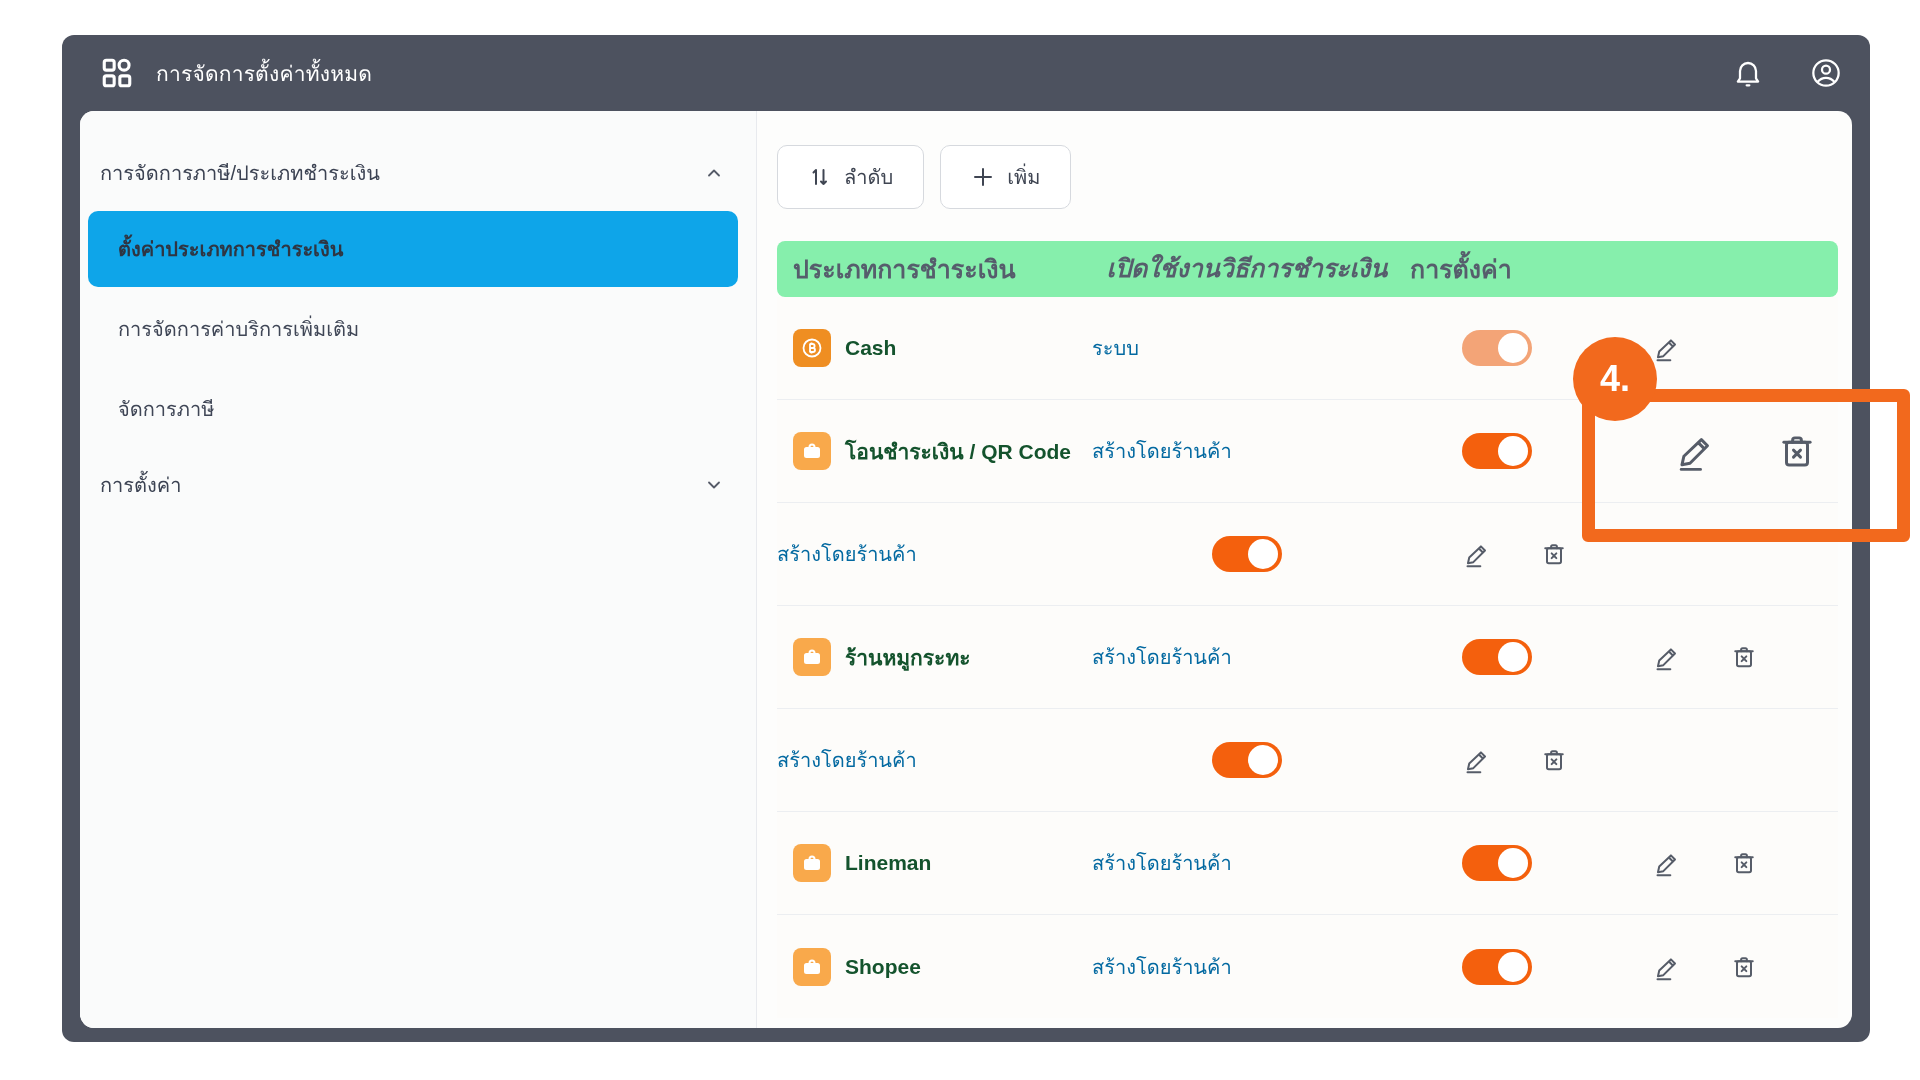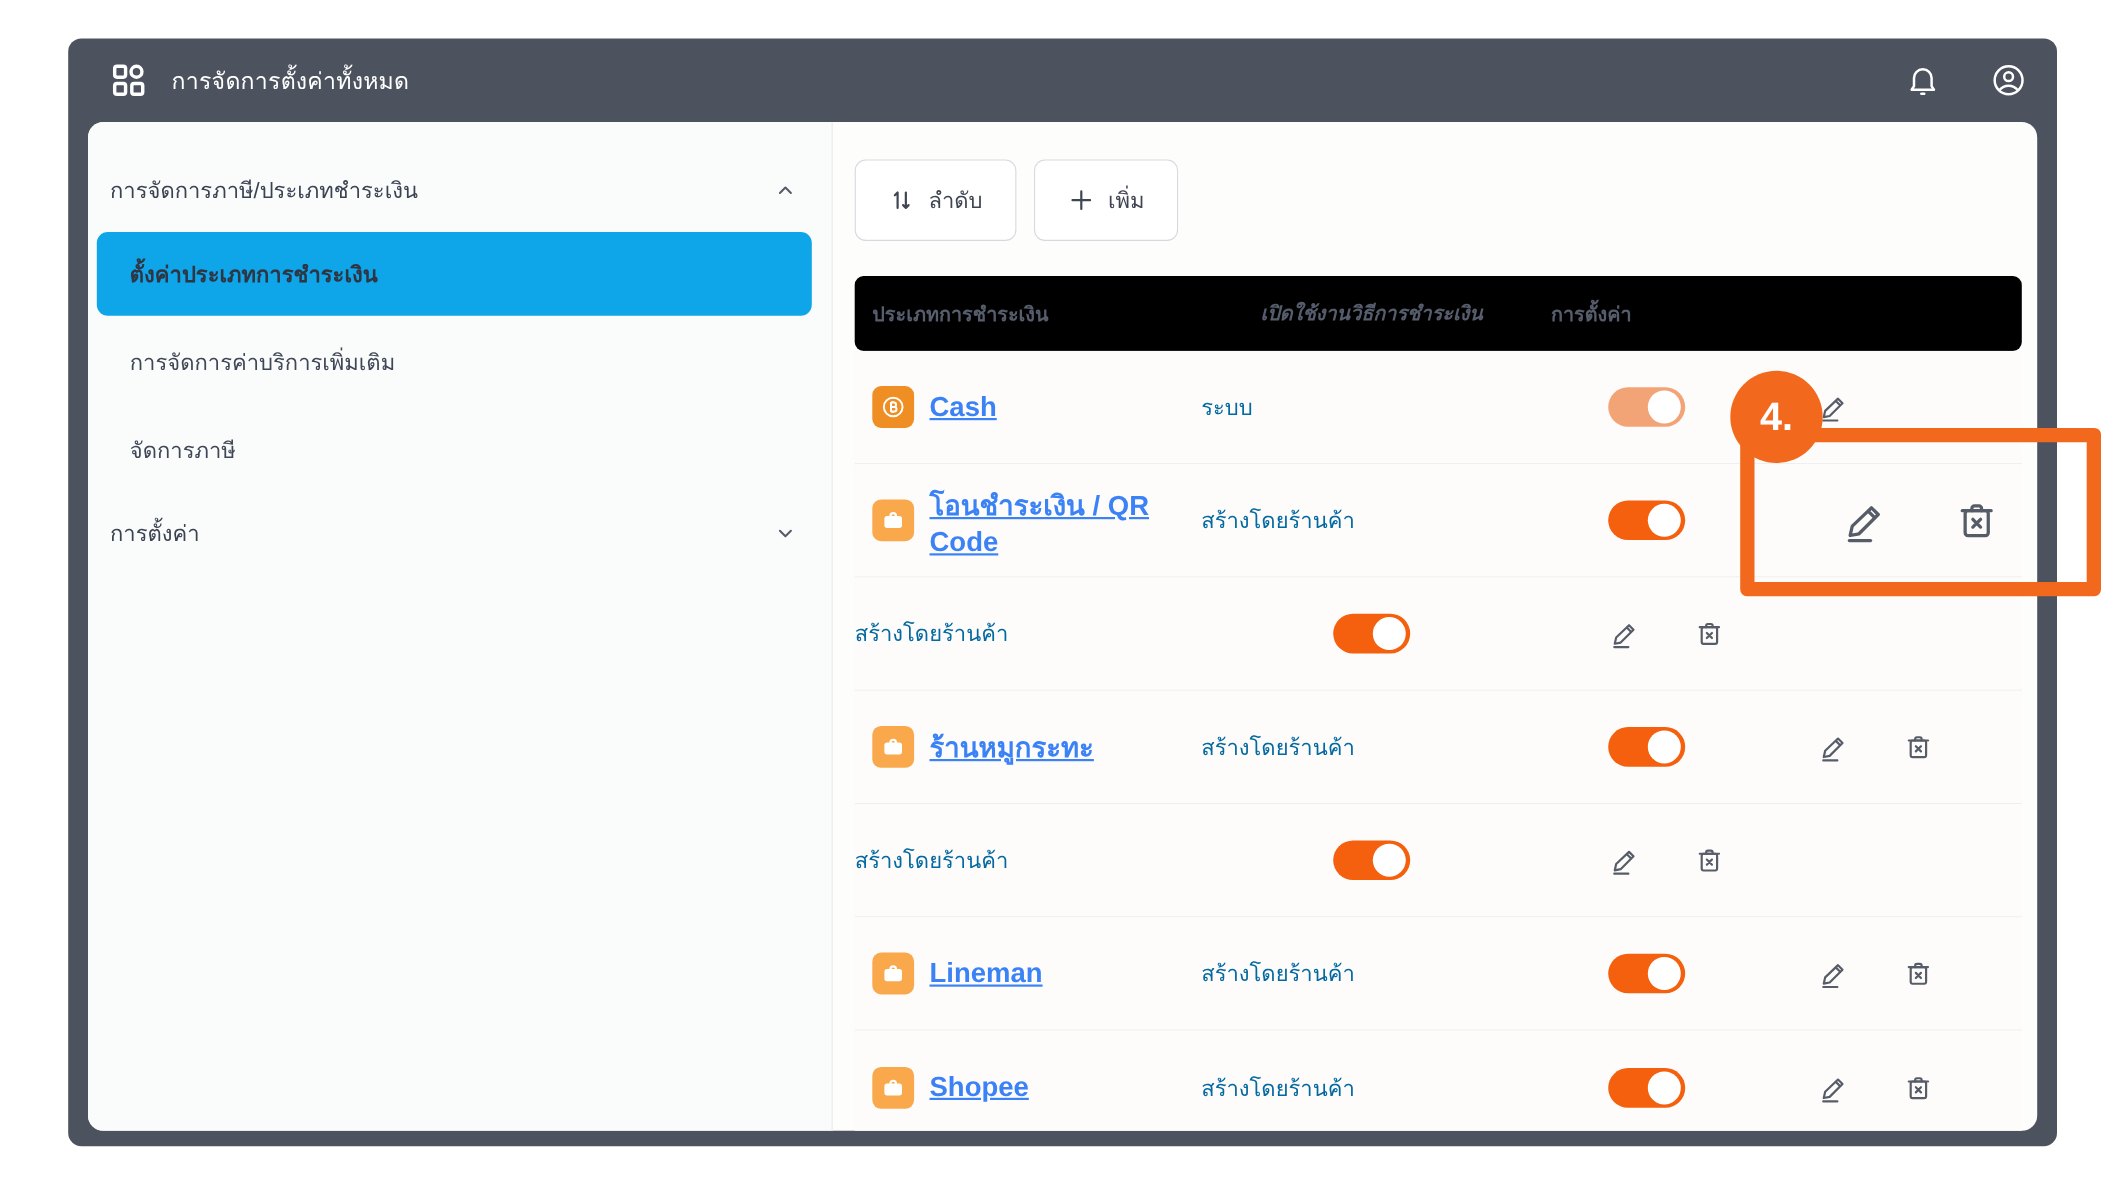--- a/index.html
+++ b/index.html
@@ -20,38 +20,38 @@
   
   .sidebar { width:677px; background:#fafbfb; border-right:1px solid #e8eaee; padding:28px 18px 0 8px; }
   .side-group { display:flex; align-items:center; justify-content:space-between; padding:18px 14px 18px 12px; color:#3b4252; font-size:20px; cursor:pointer; }
   .side-item { padding:22px 14px 22px 30px; color:#3f4656; font-size:20px; border-radius:10px; margin:4px 0; cursor:pointer; }
   .side-item.active { background:#0ea5e9; font-weight:bold; color:#2f3542; }
   .chev { width:20px; height:20px; stroke:#555b68; }
 
   
   .main { flex:1; padding:34px 14px 0 20px; position:relative; }
   .toolbar { display:flex; gap:16px; margin-bottom:32px; }
-  .btn { display:flex; align-items:center; justify-content:center; gap:12px; height:74px; padding:0 30px;
+  .btn { display:flex; align-items:center; justify-content:center; gap:12px; height:64px; padding:0 30px;
          background:#fff; border:1.5px solid #d6d9de; border-radius:10px; font-size:20px; color:#3f4552; cursor:pointer; }
   .btn svg { width:24px; height:24px; }
 
   
   .thead { display:grid; grid-template-columns:315px 310px 190px auto; align-items:center;
-           background:#000000; border-radius:8px; height:68px; color:#565d6c; font-weight:bold; font-size:18px; }
+           background:#86efac; border-radius:8px; height:56px; color:#565d6c; font-weight:bold; font-size:25px; }
   .thead .c1 { padding-left:16px; }
   .thead .c3 { text-align:center; line-height:1.25;font-style:italic; }
   .thead .c4 { padding-left:8px; }
 
   .trow { display:grid; grid-template-columns:315px 310px 190px auto; align-items:center; height:103px; border-bottom:1px solid #eceef1; background:#fdfcfa; }
   .trow:last-child { border-bottom:none; }
   .type-cell { display:flex; align-items:center; gap:14px; padding-left:16px; }
   .pm-icon { width:38px; height:38px; border-radius:8px; background:#f9a94b; display:flex; align-items:center; justify-content:center; flex:none; }
   .pm-icon.coin { background:#ef8e22; }
   .pm-icon svg { width:24px; height:24px; }
-  .row-name { font-size:25px; font-weight:bold; color:#3b82f6;text-decoration:underline; }
+  .row-name { font-size:21px; font-weight:bold; color:#14532d; }
   .row-created { font-size:20px; color:#0369a1; }
 
   .toggle-cell { display:flex; justify-content:center; }
   .toggle { width:70px; height:36px; border-radius:18px; background:#f4600d; position:relative; cursor:pointer; }
   .toggle .knob { position:absolute; top:3px; right:4px; width:30px; height:30px; border-radius:50%; background:#fff; }
   .toggle.muted { background:#f3a477; }
 
   .actions { display:flex; align-items:center; gap:48px; padding-left:62px; }
   .actions .act { width:28px; height:28px; cursor:pointer; }
   .actions.large { gap:58px; padding-left:84px; }

